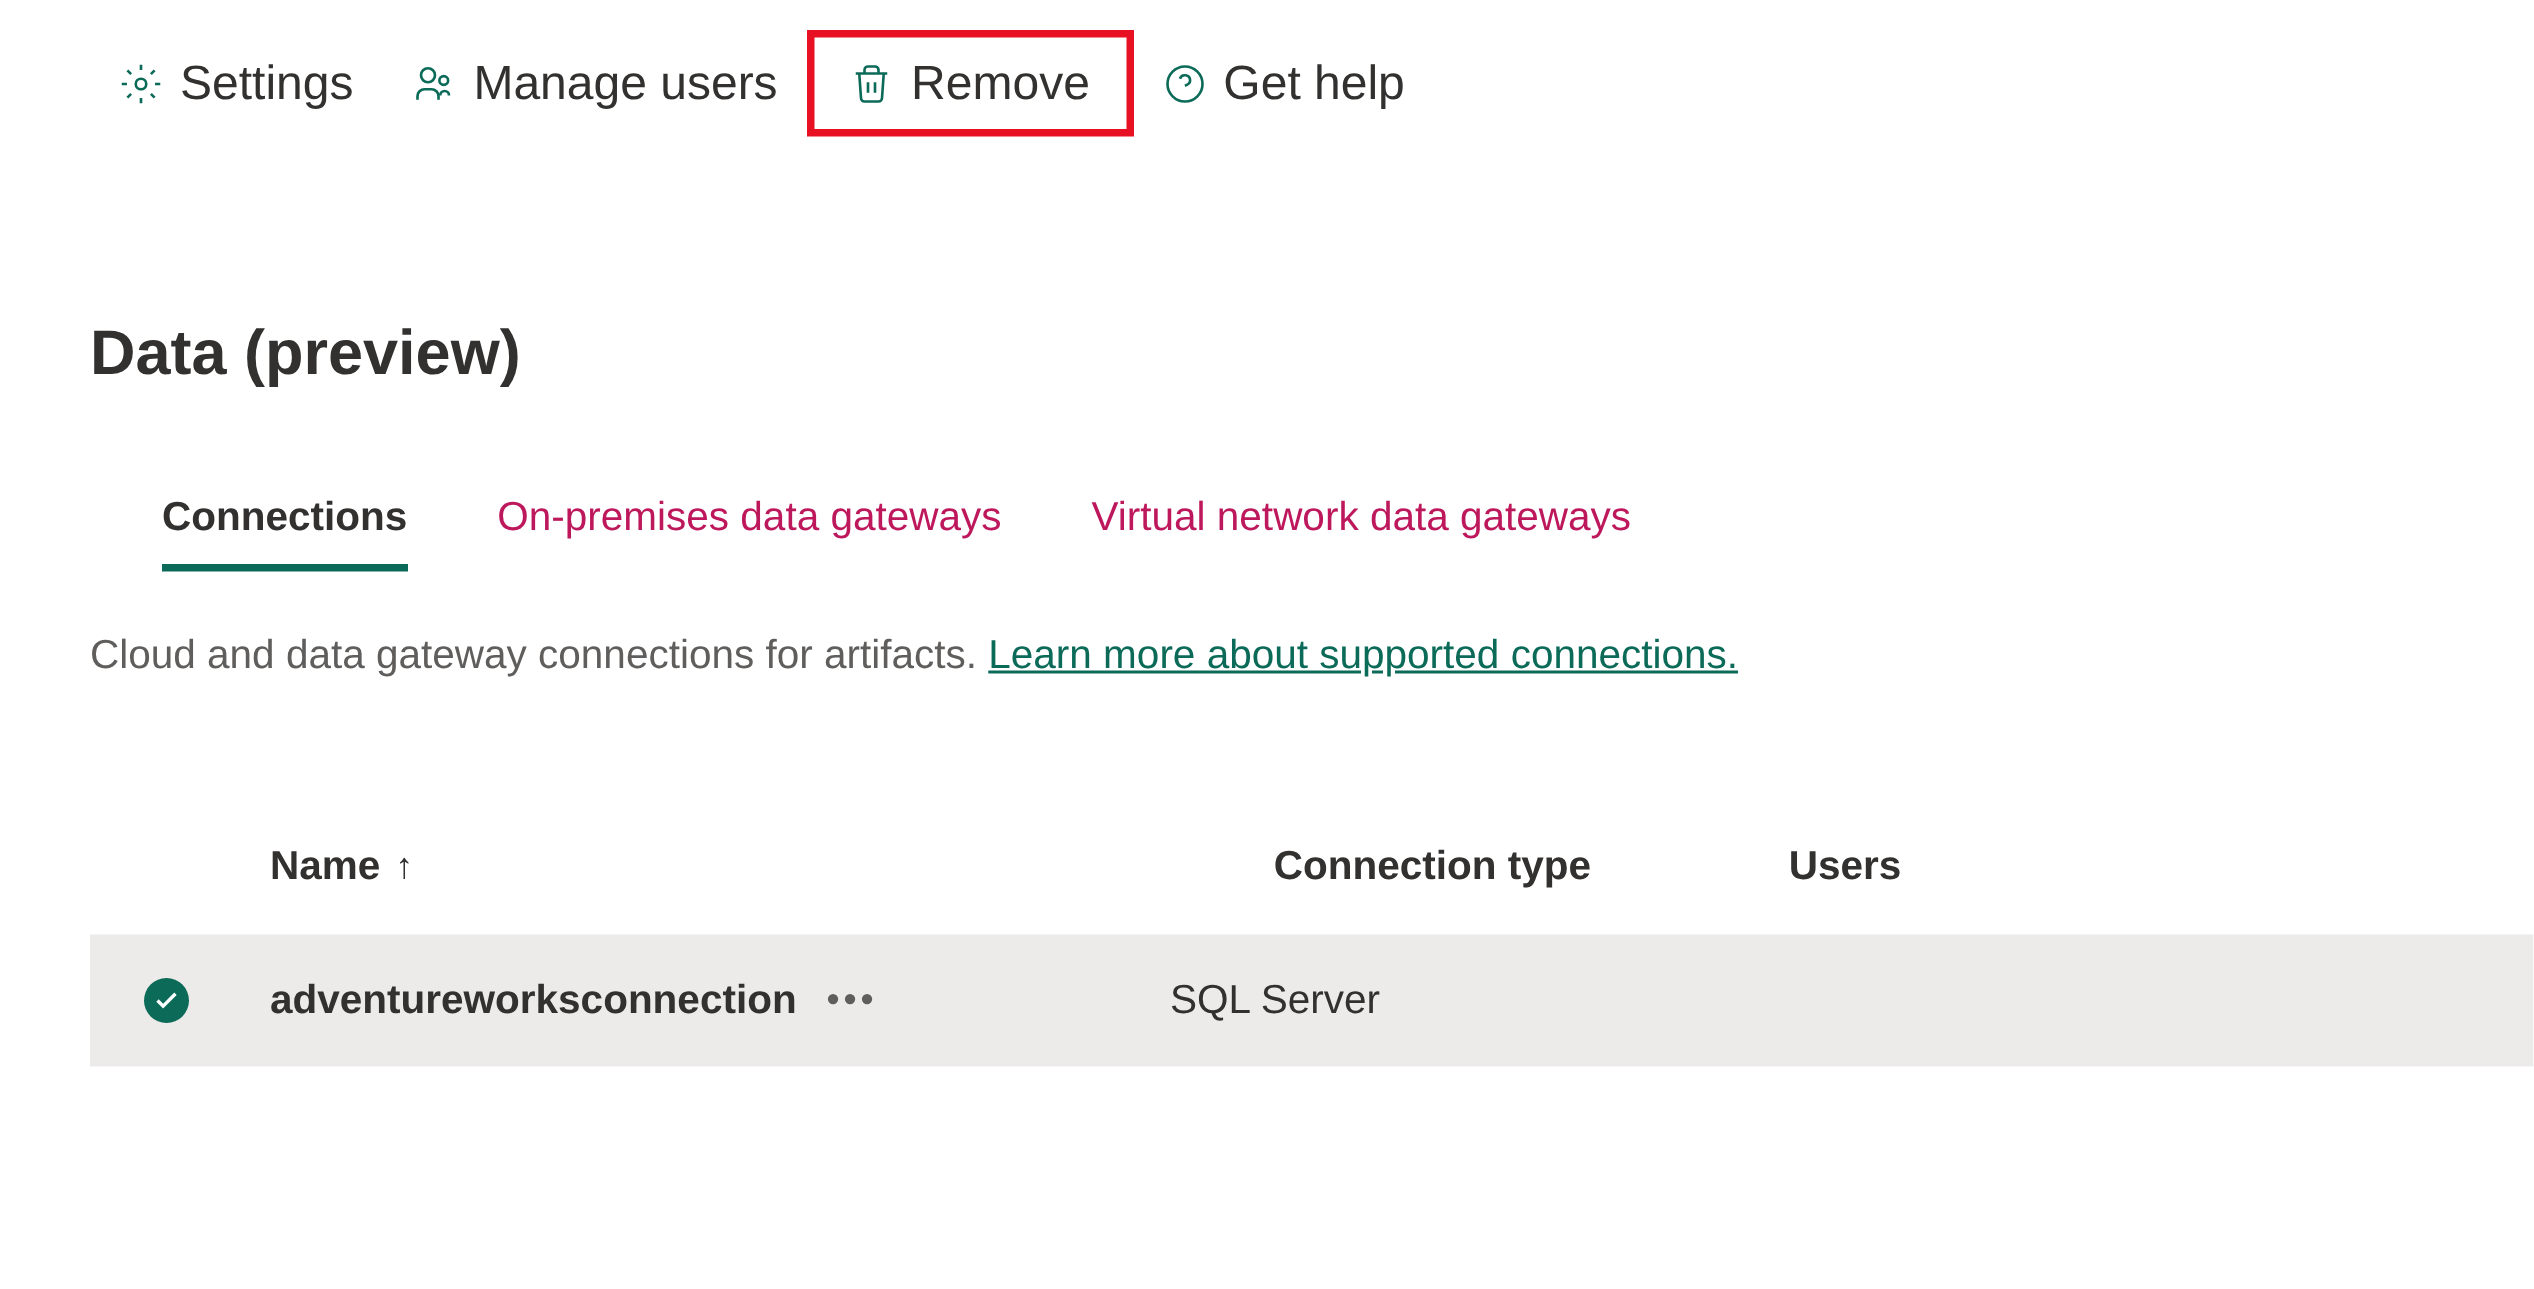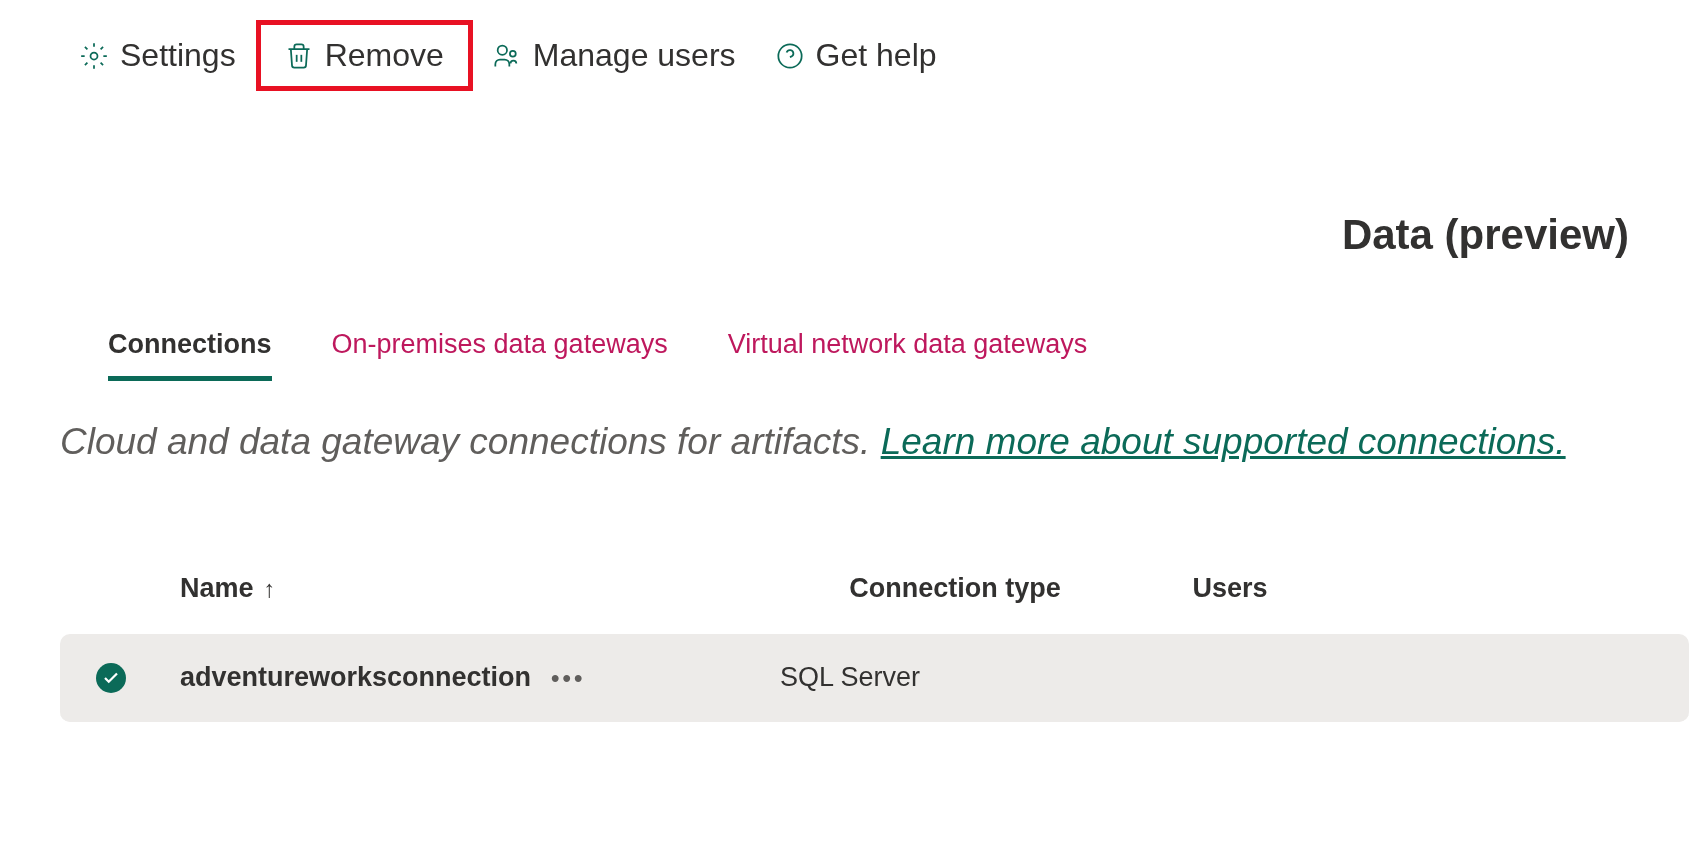--- a/index.html
+++ b/index.html
@@ -41,21 +41,20 @@
     .icon svg {
       width: 28px;
       height: 28px;
     }
     .page-title {
       font-size: 42px;
       font-weight: 600;
       padding: 0 60px;
       margin-bottom: 70px;
       color: #323130;
-      text-align: right;
     }
     .tabs {
       display: flex;
       gap: 60px;
       padding: 0 60px;
       border-bottom: none;
       margin-bottom: 40px;
       margin-left: 48px;
     }
     .tab {
@@ -65,24 +64,23 @@
       cursor: pointer;
       border-bottom: 5px solid transparent;
     }
     .tab.active {
       color: #323130;
       font-weight: 600;
       border-bottom: 5px solid #0b6a58;
     }
     .description {
       padding: 0 60px;
-      font-size: 37px;
+      font-size: 27px;
       color: #605e5c;
       margin-bottom: 90px;
-      font-style: italic;
     }
     .description a {
       color: #0b6a58;
       text-decoration: underline;
     }
     .table-container {
       padding: 0 0 0 60px;
     }
     .table-header {
       display: flex;
@@ -104,21 +102,20 @@
     }
     .col-users {
       flex: 0 0 200px;
     }
     .table-row {
       display: flex;
       align-items: center;
       padding: 28px 0 28px 30px;
       font-size: 27px;
       border-bottom: 1px solid #edebe9;
-      border-radius: 10px;
     }
     .table-row.selected {
       background: #edebe9;
     }
     .row-status {
       flex: 0 0 90px;
       display: flex;
       align-items: center;
       justify-content: flex-start;
       padding-left: 6px;
@@ -169,40 +166,40 @@
 <div class="toolbar">
   <div class="toolbar-item">
     <span class="icon">
       <svg viewBox="0 0 24 24" fill="none" stroke="#0b6a58" stroke-width="1.5">
         <circle cx="12" cy="12" r="3"></circle>
         <path d="M12 1v3m0 16v3M4.22 4.22l2.12 2.12m11.32 11.32l2.12 2.12M1 12h3m16 0h3M4.22 19.78l2.12-2.12m11.32-11.32l2.12-2.12"></path>
       </svg>
     </span>
     <span>Settings</span>
   </div>
-  <div class="toolbar-item highlighted">
-    <span class="icon">
-      <svg viewBox="0 0 24 24" fill="none" stroke="#0b6a58" stroke-width="1.5">
-        <path d="M3 6h18M8 6V4a2 2 0 0 1 2-2h4a2 2 0 0 1 2 2v2M19 6l-1 14a2 2 0 0 1-2 2H8a2 2 0 0 1-2-2L5 6"></path>
-        <line x1="10" y1="11" x2="10" y2="17"></line>
-        <line x1="14" y1="11" x2="14" y2="17"></line>
-      </svg>
-    </span>
-    <span>Remove</span>
-  </div>
   <div class="toolbar-item">
     <span class="icon">
       <svg viewBox="0 0 24 24" fill="none" stroke="#0b6a58" stroke-width="1.5">
         <circle cx="8" cy="7" r="4"></circle>
         <path d="M2 21v-2a4 4 0 0 1 4-4h4a4 4 0 0 1 4 4v2"></path>
         <circle cx="17" cy="10" r="2.5"></circle>
         <path d="M20 18.5a2.5 2.5 0 0 0-5 0"></path>
       </svg>
     </span>
     <span>Manage users</span>
+  </div>
+  <div class="toolbar-item highlighted">
+    <span class="icon">
+      <svg viewBox="0 0 24 24" fill="none" stroke="#0b6a58" stroke-width="1.5">
+        <path d="M3 6h18M8 6V4a2 2 0 0 1 2-2h4a2 2 0 0 1 2 2v2M19 6l-1 14a2 2 0 0 1-2 2H8a2 2 0 0 1-2-2L5 6"></path>
+        <line x1="10" y1="11" x2="10" y2="17"></line>
+        <line x1="14" y1="11" x2="14" y2="17"></line>
+      </svg>
+    </span>
+    <span>Remove</span>
   </div>
   <div class="toolbar-item">
     <span class="icon">
       <svg viewBox="0 0 24 24" fill="none" stroke="#0b6a58" stroke-width="1.5">
         <circle cx="12" cy="12" r="10"></circle>
         <path d="M9.09 9a3 3 0 0 1 5.83 1c0 2-3 3-3 3"></path>
         <line x1="12" y1="17" x2="12.01" y2="17"></line>
       </svg>
     </span>
     <span>Get help</span>

